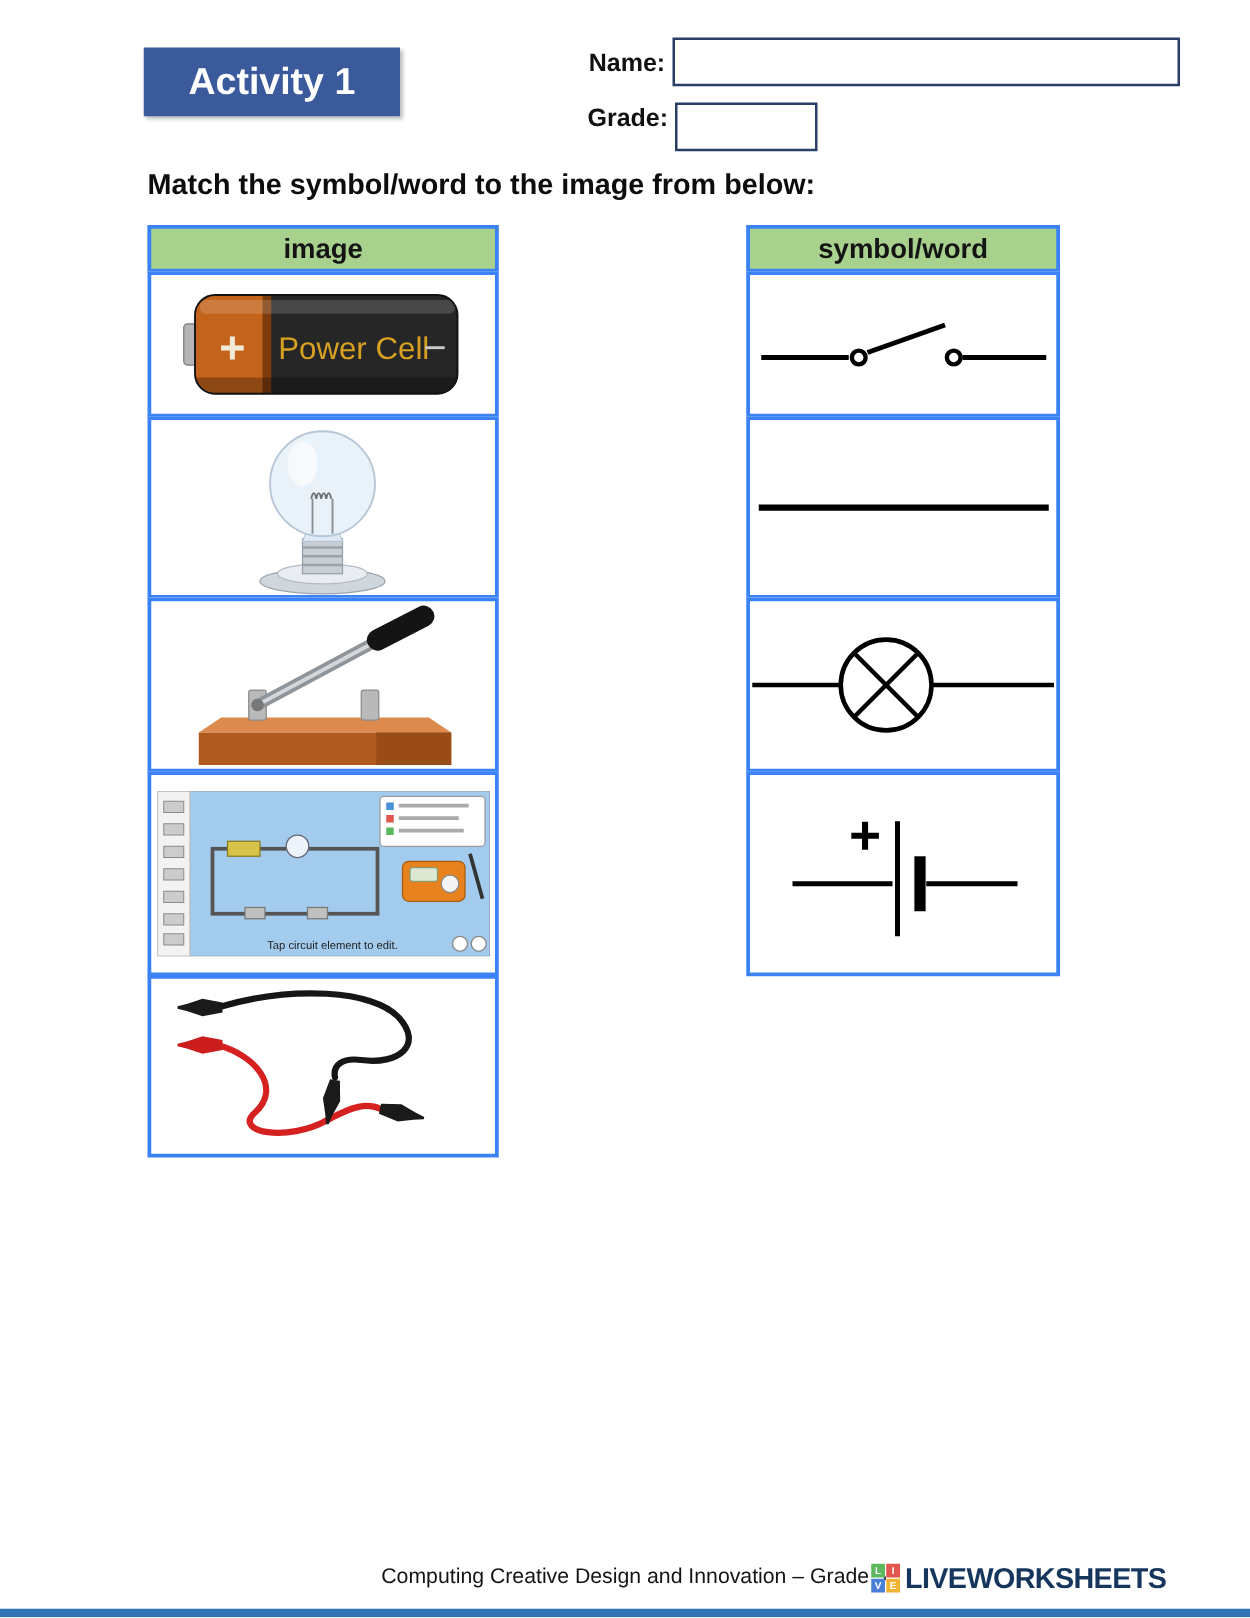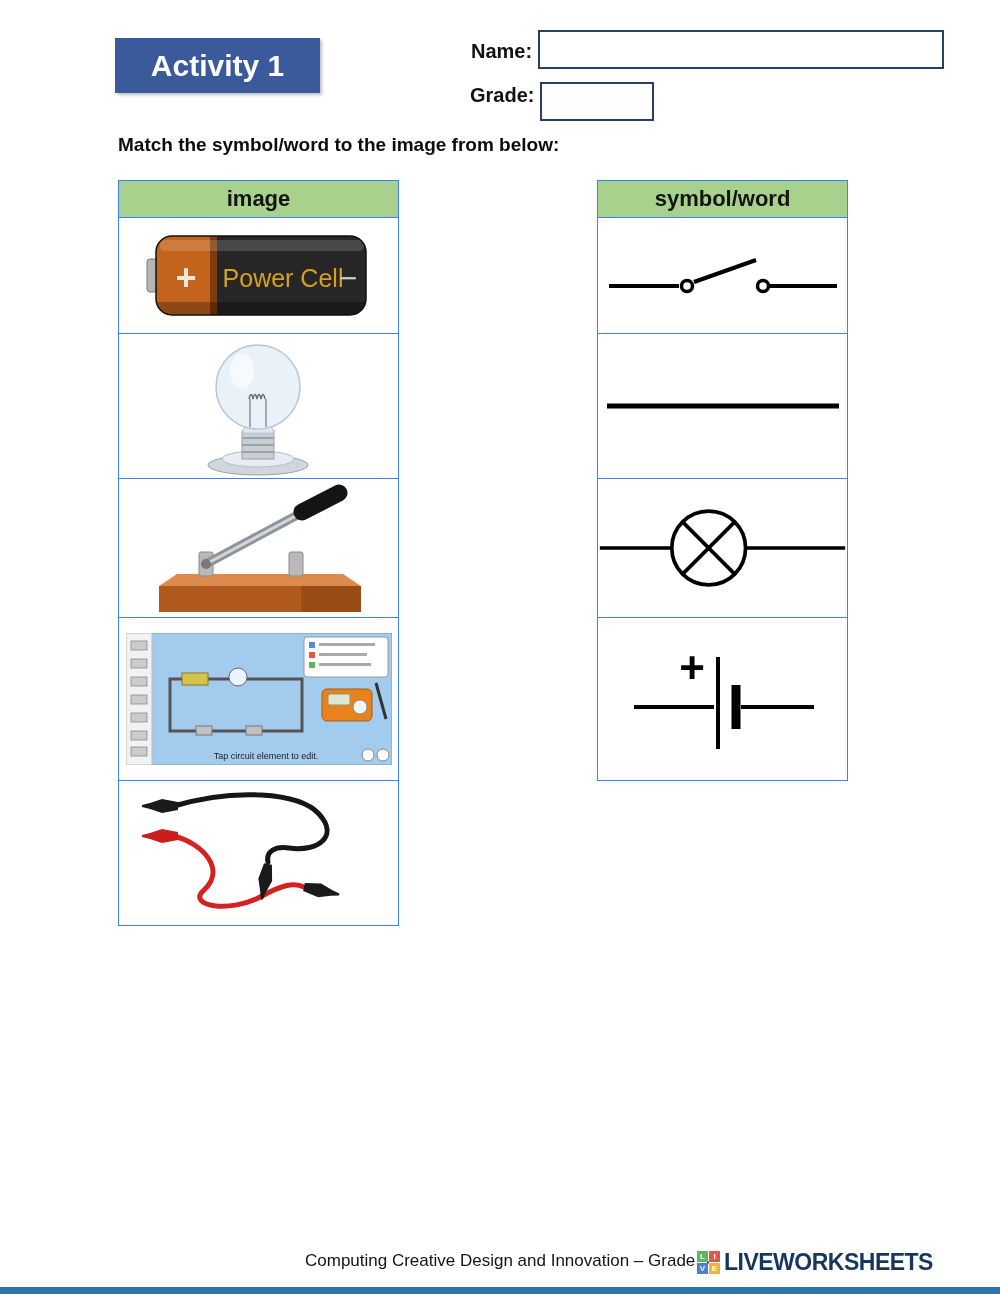--- a/index.html
+++ b/index.html
@@ -18,27 +18,27 @@
   .field-label { font-size: 20px; font-weight: bold; color: #111; }
   .name-label { left: 471px; top: 40px; }
   .grade-label { left: 470px; top: 84px; }
   .text-box {
     border: 2px solid #2a3f66; background: #fff;
     font-size: 18px; padding: 0 8px; font-family: "Liberation Sans", sans-serif;
   }
   .name-input { left: 538px; top: 30px; width: 406px; height: 39px; }
   .grade-input { left: 540px; top: 82px; width: 114px; height: 39px; }
 
-  .instruction { left: 118px; top: 134px; font-size: 19px; font-weight: bold; color: #0d0d0d; }
+  .instruction { left: 118px; top: 134px; font-size: 23px; font-weight: bold; color: #0d0d0d; }
 
   .match-table { position: absolute; top: 180px; }
   .table-images { left: 118px; width: 281px; }
   .table-symbols { left: 597px; width: 251px; }
   .cell {
-    border: 1px solid #3b82f6; margin-top: -1px; background: #fff;
+    border: 3px solid #3b82f6; margin-top: -1px; background: #fff;
     display: flex; align-items: center; justify-content: center;
   }
   .cell:first-child { margin-top: 0; }
   .head-cell {
     height: 38px; background: #a9d18e;
     font-size: 22px; font-weight: bold; color: #141414;
   }
   .h117 { height: 117px; }
   .h146 { height: 146px; }
   .h140 { height: 140px; }

